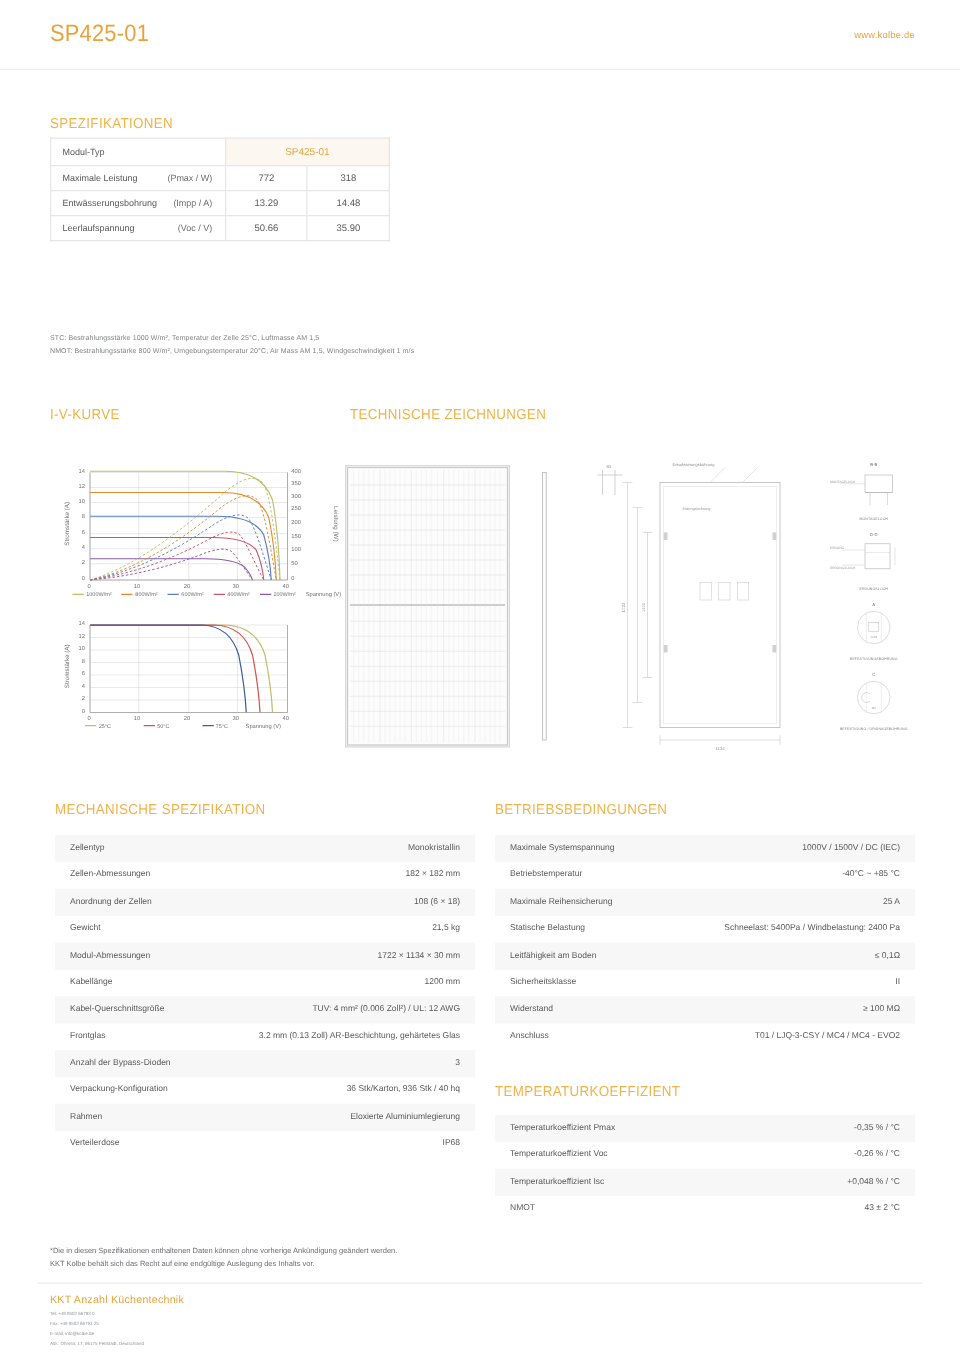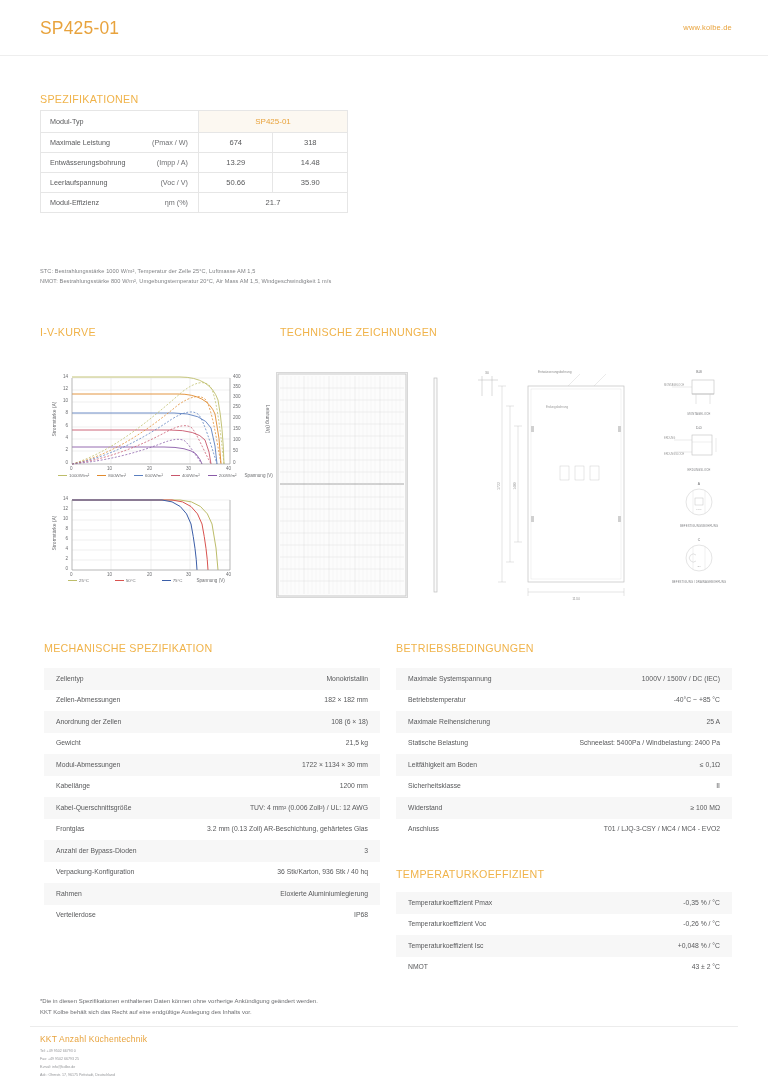--- a/index.html
+++ b/index.html
@@ -32,21 +32,21 @@
   
   .sect-title {
     color:#f0b34a; font-size:11.5px; letter-spacing:.3px; font-weight:400;
     font-family:"Liberation Sans Narrow","Liberation Sans",sans-serif;
     transform: scaleX(.93); transform-origin:left center;
     white-space: nowrap;
   }
 
   
   .spec-wrap { position:absolute; left:40px; top:110px; width:272px; }
-  table.spec { border-collapse: collapse; width:308px; font-size:7.2px;padding-left:28px; }
+  table.spec { border-collapse: collapse; width:272px; font-size:7.2px;padding-left:28px; }
   table.spec td { border:1px solid #e6e6e6; padding:0; }
   .sp-label { width:140px; padding:5px 0 5px 9px !important; color:#58595b; white-space:nowrap;}
   .sp-label .unit { color:#6d6e71; }
   .sp-modelcell {
     background:#fcf8f1; text-align:center; color:#e8a33d; font-size:8px;
     padding:6px 0 !important;
   }
   .sp-hdr { text-align:center; font-size:9px; color:#4d4e50; padding:5px 0 !important; width:66px;}
   .sp-val { text-align:center; font-size:7.6px; color:#58595b; padding:4.6px 0 !important; width:66px;}
   .sp-eff { text-align:center; font-size:7.6px; color:#58595b; padding:4.6px 0 !important; }
@@ -136,21 +136,21 @@
         <td class="sp-modelcell" colspan="2">SP425-01</td>
       </tr>
 
       <tr>
         <td class="sp-label">
           <div class="sp-label-flex">
             <span>Maximale Leistung</span>
             <span class="unit">(Pmax / W)</span>
           </div>
         </td>
-        <td class="sp-val">674</td>
+        <td class="sp-val">772</td>
         <td class="sp-val">318</td>
       </tr>
       <tr>
         <td class="sp-label">
           <div class="sp-label-flex">
             <span>Entwässerungsbohrung</span>
             <span class="unit">(Impp / A)</span>
           </div>
         </td>
         <td class="sp-val">13.29</td>
@@ -158,29 +158,20 @@
       </tr>
       <tr>
         <td class="sp-label">
           <div class="sp-label-flex">
             <span>Leerlaufspannung</span>
             <span class="unit">(Voc / V)</span>
           </div>
         </td>
         <td class="sp-val">50.66</td>
         <td class="sp-val">35.90</td>
-      </tr>
-      <tr>
-        <td class="sp-label">
-          <div class="sp-label-flex">
-            <span>Modul-Effizienz</span>
-            <span class="unit">ηm (%)</span>
-          </div>
-        </td>
-        <td class="sp-eff" colspan="2">21.7</td>
       </tr>
     </tbody>
       </table>
   </div>
 
   <div class="footnotes">
     <div class="footnote">STC: Bestrahlungsstärke 1000 W/m², Temperatur der Zelle 25°C, Luftmasse AM 1,5</div>
     <div class="footnote">NMOT: Bestrahlungsstärke 800 W/m², Umgebungstemperatur 20°C, Air Mass AM 1,5, Windgeschwindigkeit 1 m/s</div>
   </div>
 

